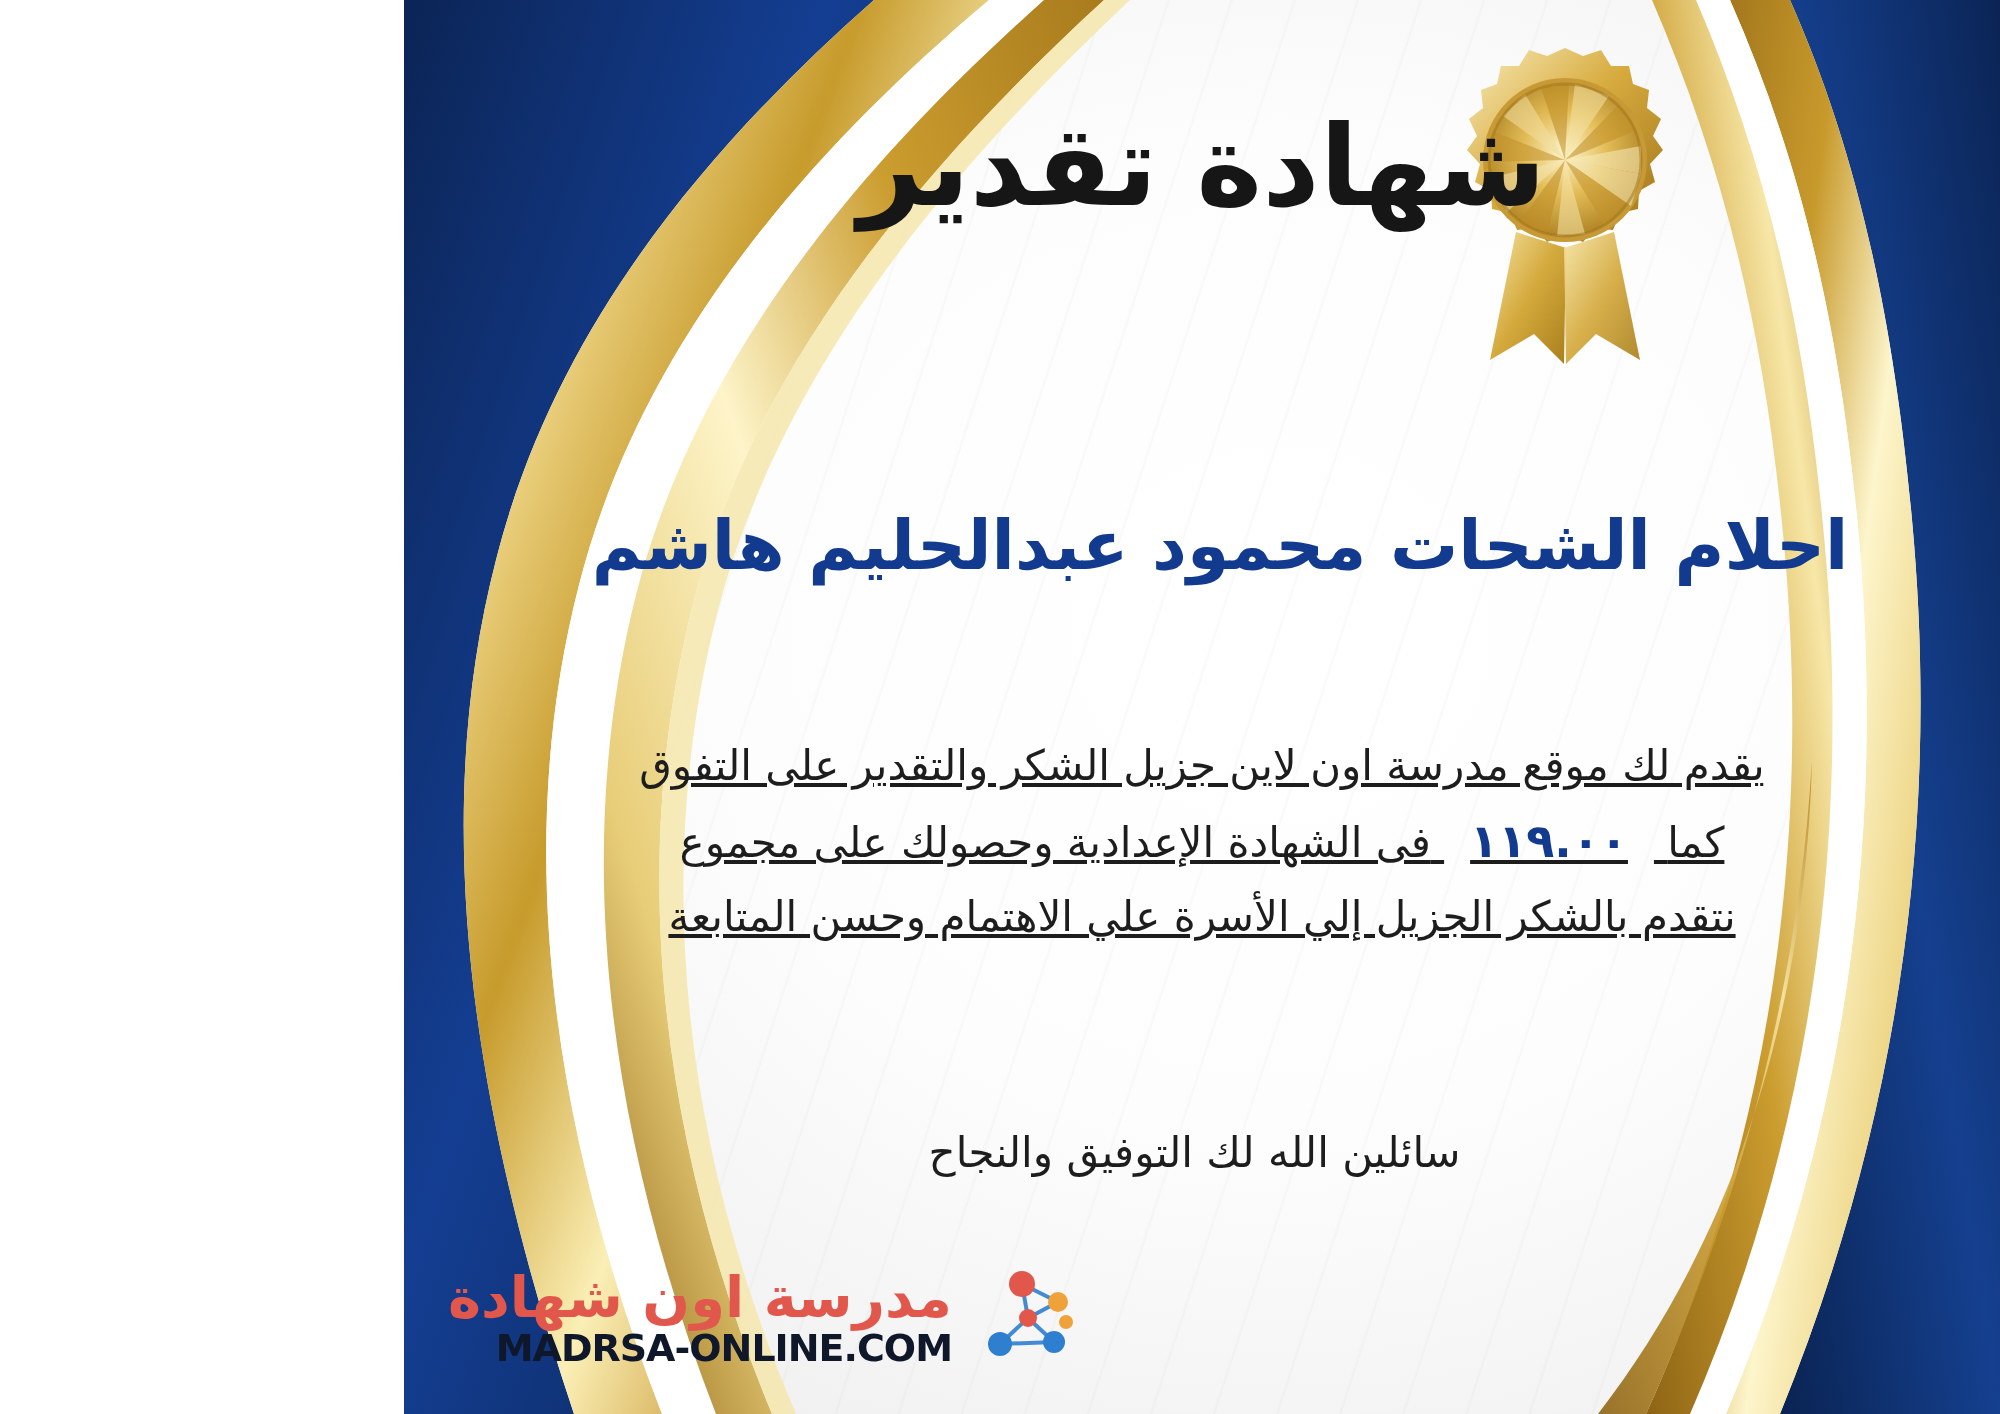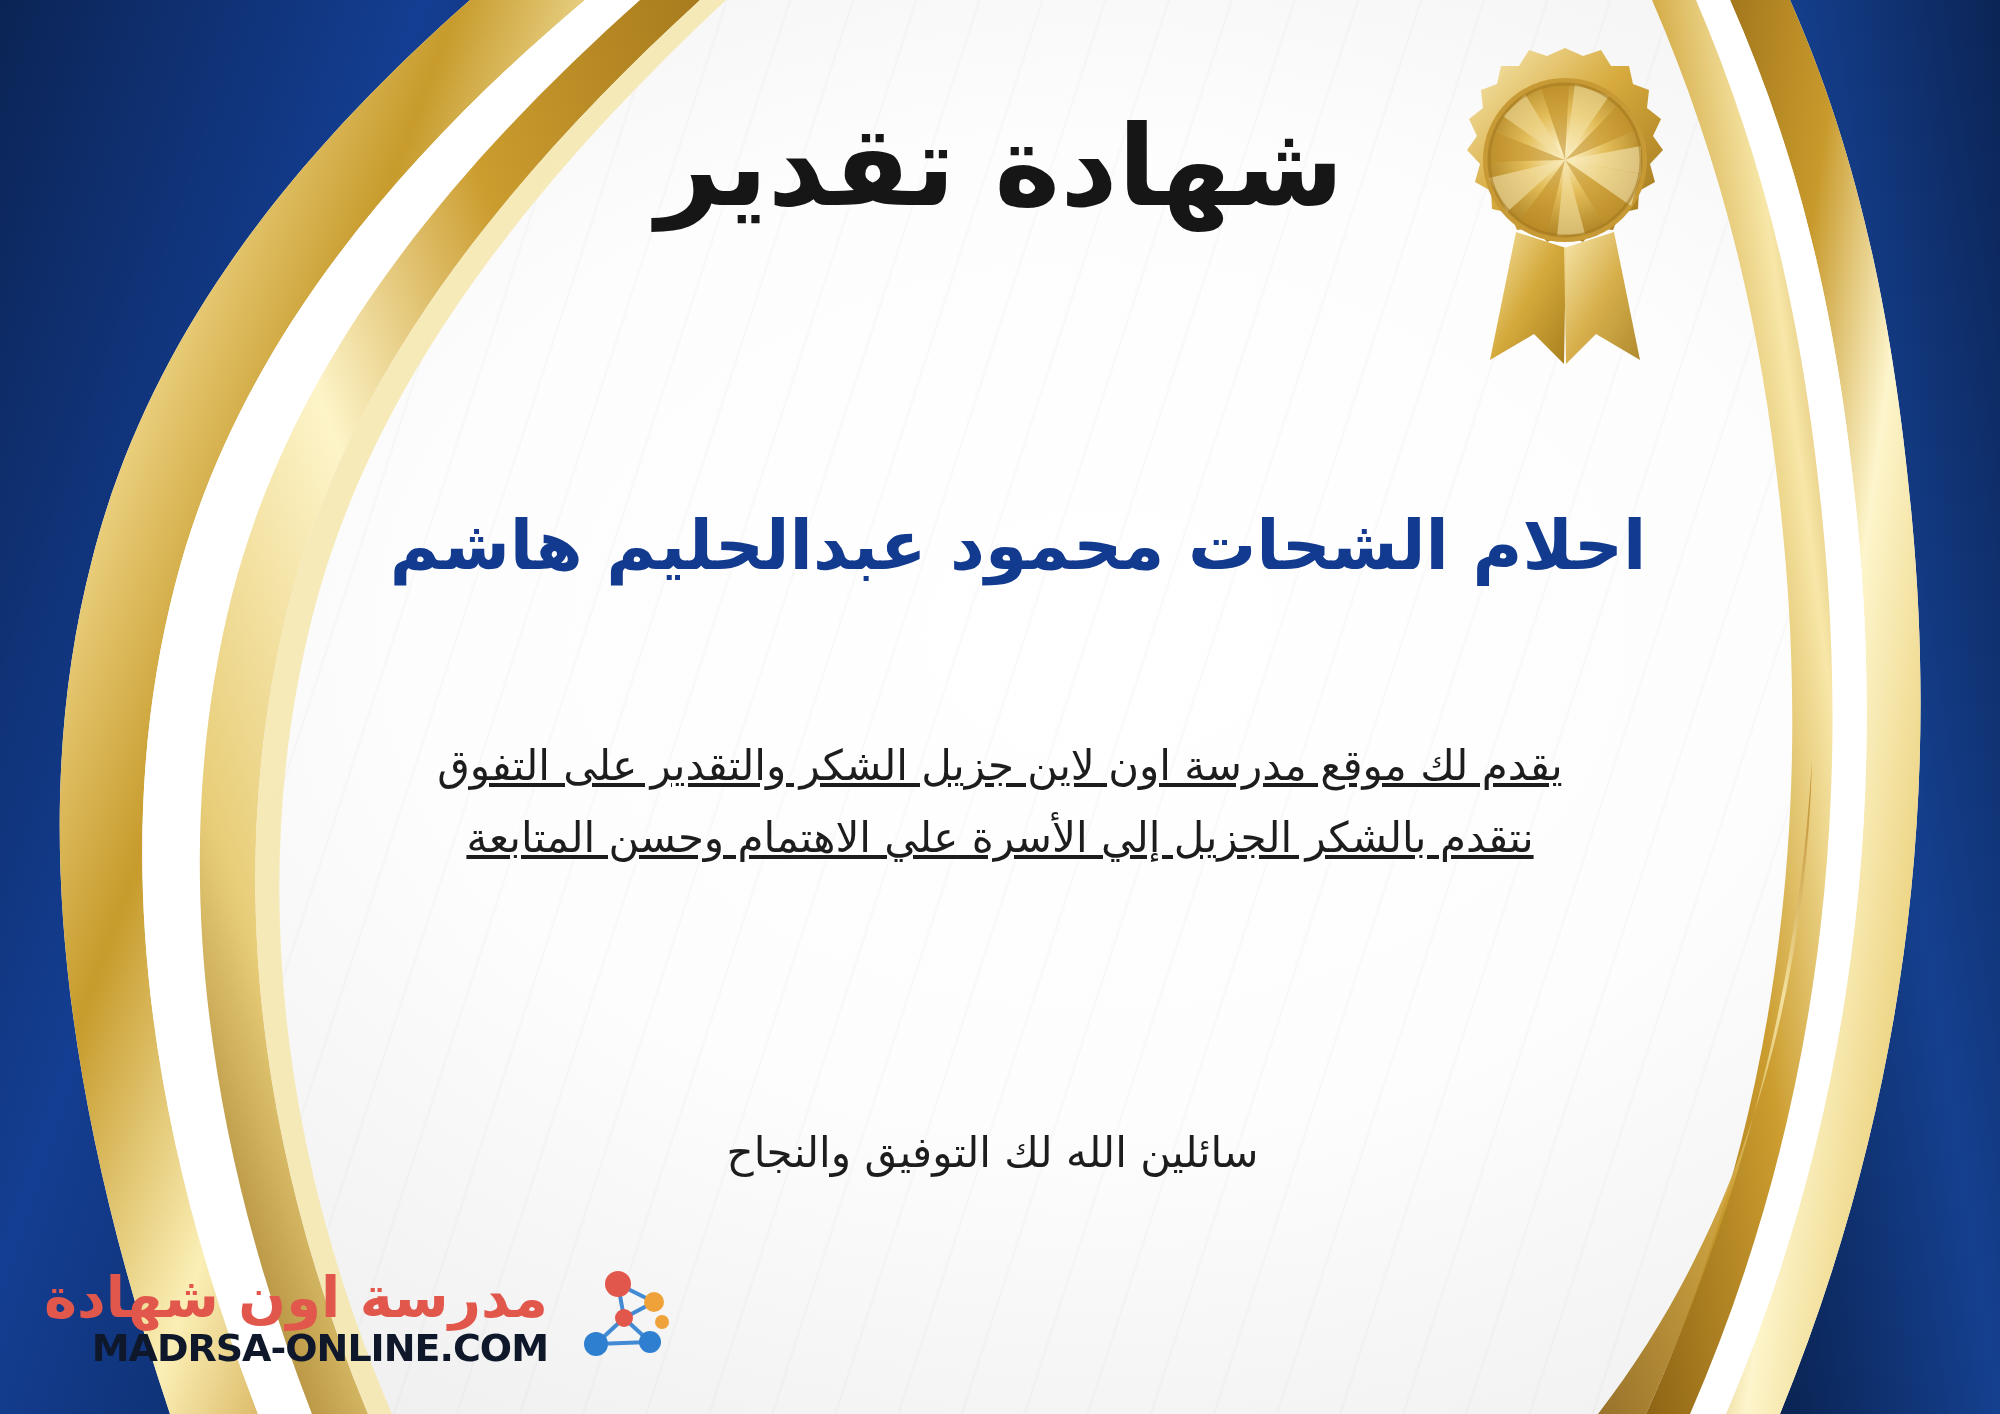--- a/index.html
+++ b/index.html
@@ -9,21 +9,21 @@
   }
   body {
     width: 2000px;
     height: 1414px;
     overflow: hidden;
     font-family: "DejaVu Sans", "Liberation Sans", sans-serif;
   }
 
   #certificate {
     position: relative;
-    width: 2000px;
+    width: 1596px;
     height: 1414px;
     background: #ffffff;
     overflow: hidden;
   }
 
   
   .bg-streaks {
     position: absolute;
     inset: 0;
     background:
@@ -299,20 +299,25 @@
   </svg>
 
   <div class="content">
 
     <div class="cert-title">شهادة تقدير</div>
 
     <div class="recipient-name">احلام الشحات محمود عبدالحليم هاشم</div>
 
     <div class="body-block">
       <span class="body-line">يقدم لك موقع مدرسة اون لاين جزيل الشكر  والتقدير على التفوق</span>
+      <span class="body-line">
+        <span>كما</span>
+        <span class="grade-value">١١٩.٠٠</span>
+        <span>فى الشهادة الإعدادية وحصولك على مجموع</span>
+      </span>
       <span class="body-line">نتقدم  بالشكر الجزيل إلي الأسرة علي الاهتمام وحسن المتابعة</span>
     </div>
 
     <div class="wish-line">سائلين الله لك التوفيق  والنجاح</div>
   </div>
 
   <div class="brand">
     <div class="brand-text">
       <div class="brand-ar">مدرسة اون شهادة</div>
       <div class="brand-url">MADRSA-ONLINE.COM</div>

